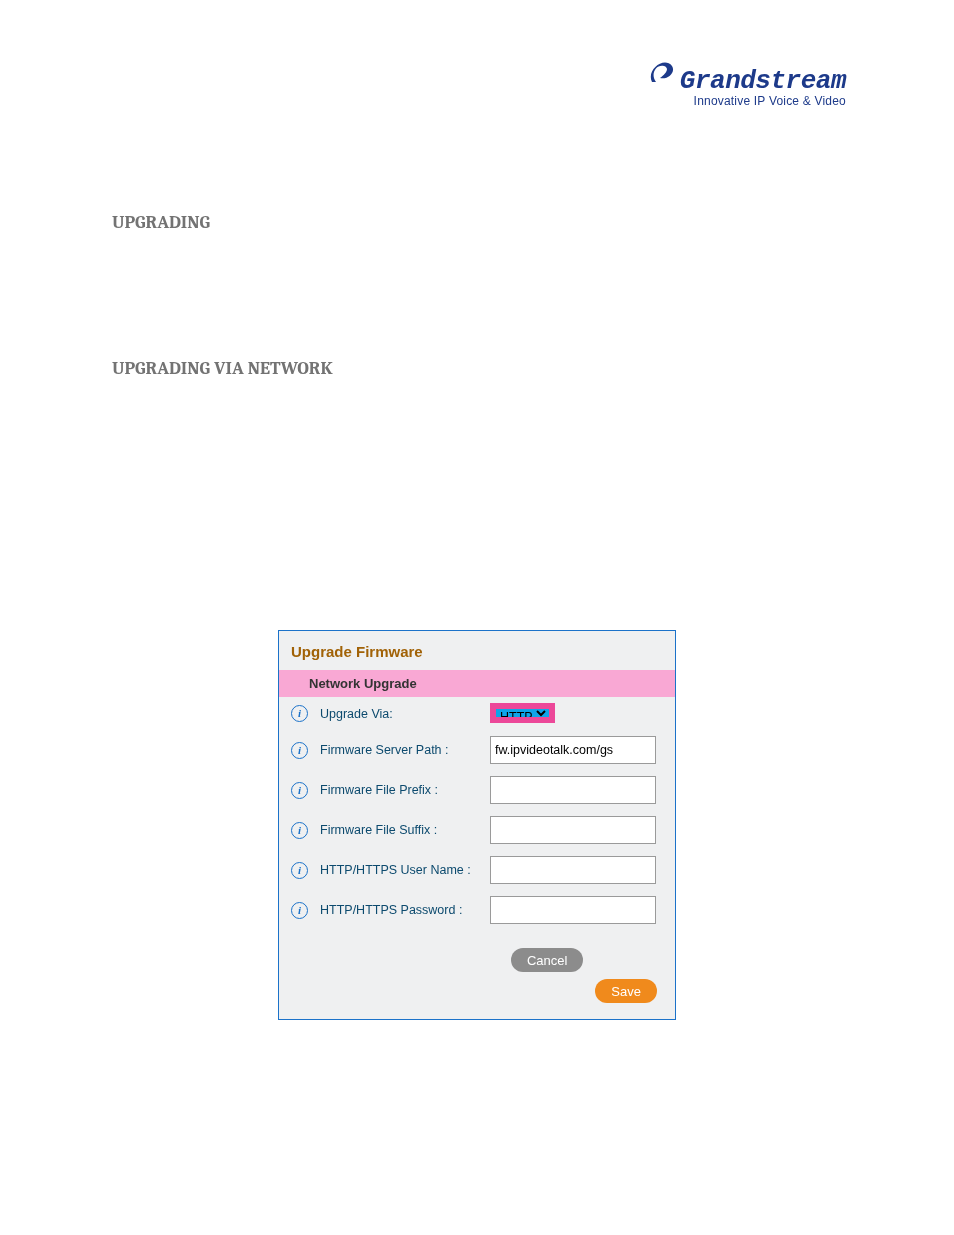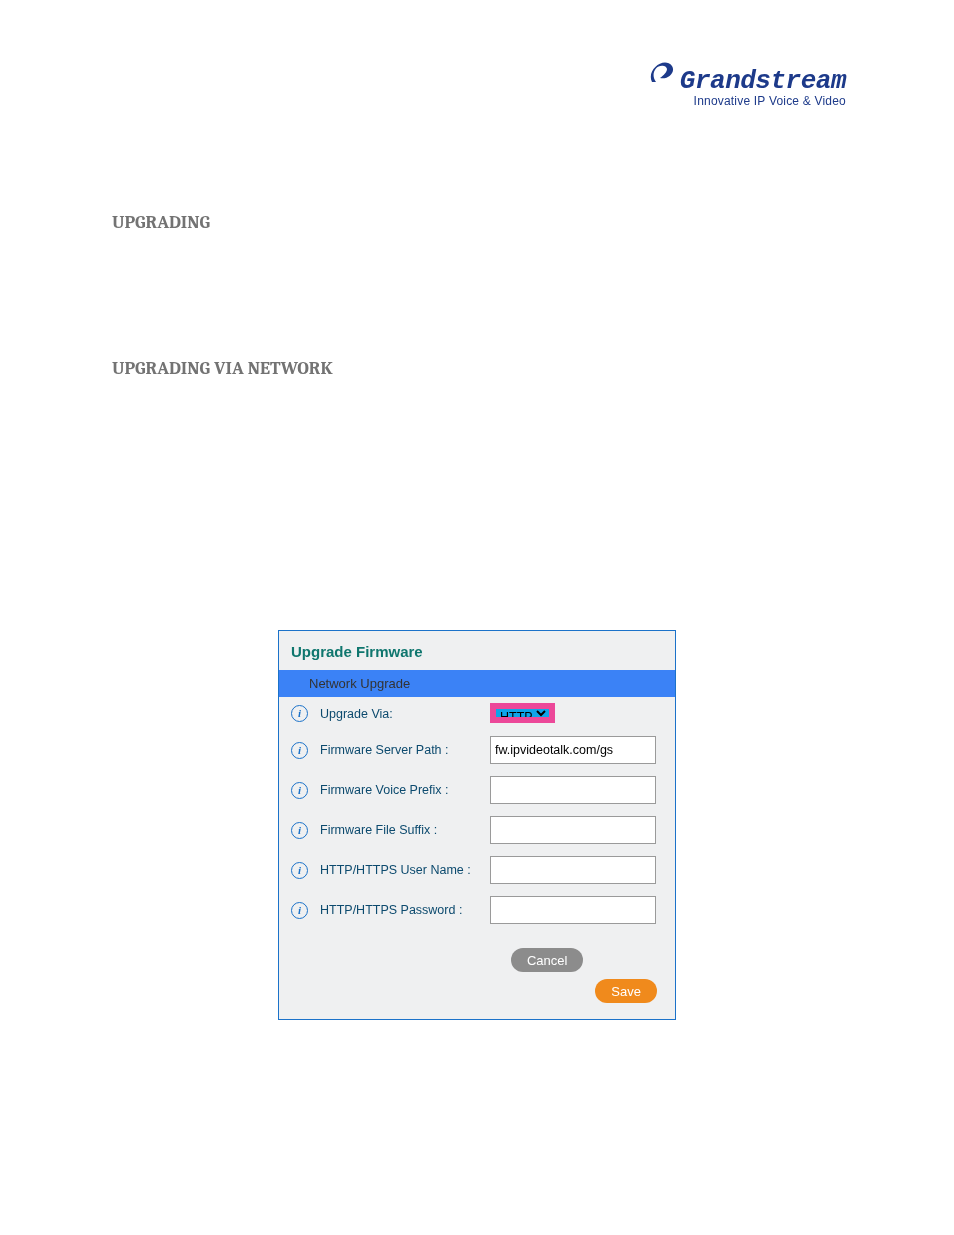--- a/index.html
+++ b/index.html
@@ -70,29 +70,29 @@
     left: 278px;
     top: 630px;
     width: 398px;
     border: 1px solid #1b72c9;
     background: #eff0f1;
     box-sizing: border-box;
     padding-bottom: 6px;
   }
   .panel-title {
     font-weight: 700;
-    color: #0f766e;
+    color: #a16207;
     font-size: 15px;
     padding: 12px 12px 10px 12px;
     border-radius: 10px;
   }
   .section-bar {
-    background: #3b82f6;
+    background: #f9a8d4;
     color: #333;
-    font-weight: 400;
+    font-weight: 700;
     font-size: 13px;
     padding: 6px 16px 6px 30px;
   }
   .row {
     display: flex;
     align-items: center;
     padding: 6px 12px;
     font-size: 12.5px;
     color: #333;
   }
@@ -189,21 +189,21 @@
     <div class="row">
       <span class="info-icon">i</span>
       <span class="label">Firmware Server Path :</span>
       <span class="control">
         <input class="ctrl wide" type="text" value="fw.ipvideotalk.com/gs" style="">
       </span>
     </div>
 
     <div class="row">
       <span class="info-icon">i</span>
-      <span class="label">Firmware Voice Prefix :</span>
+      <span class="label">Firmware File Prefix :</span>
       <span class="control">
         <input class="ctrl" type="text" value="" style="">
       </span>
     </div>
 
     <div class="row">
       <span class="info-icon">i</span>
       <span class="label">Firmware File Suffix :</span>
       <span class="control">
         <input class="ctrl" type="text" value="" style="">

